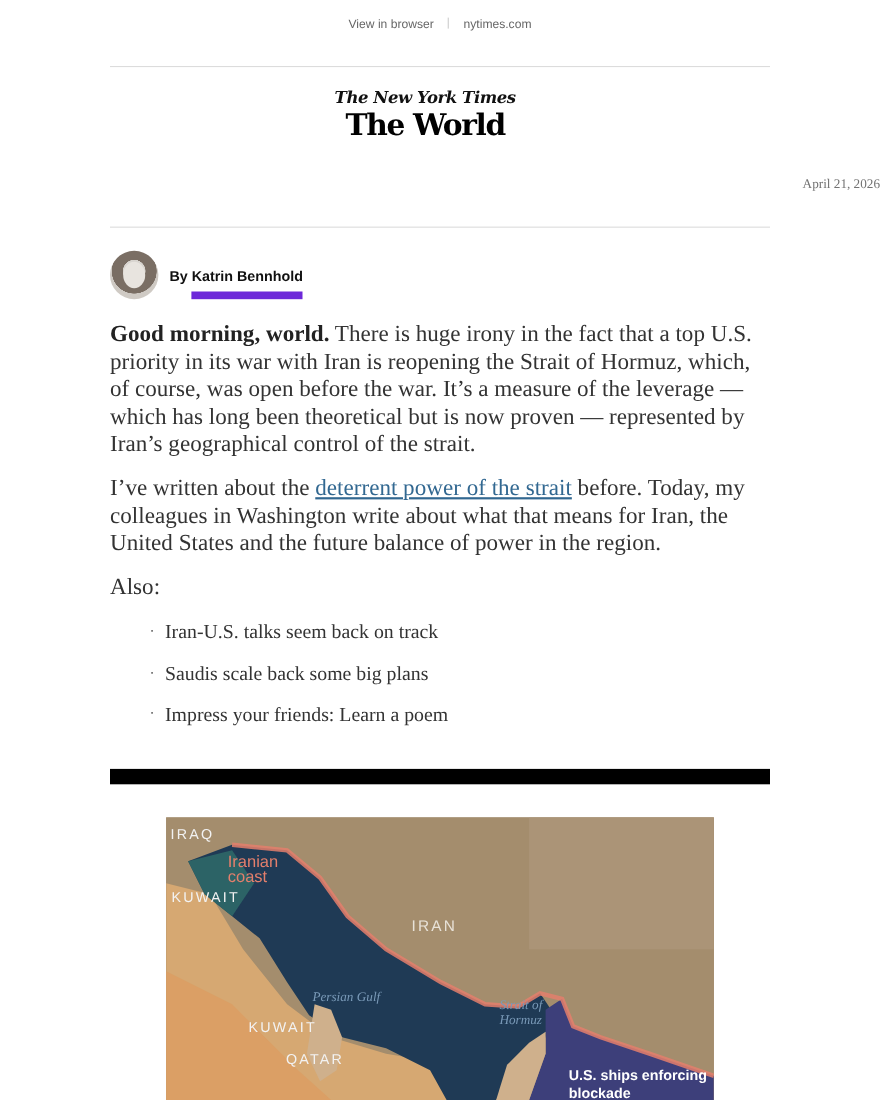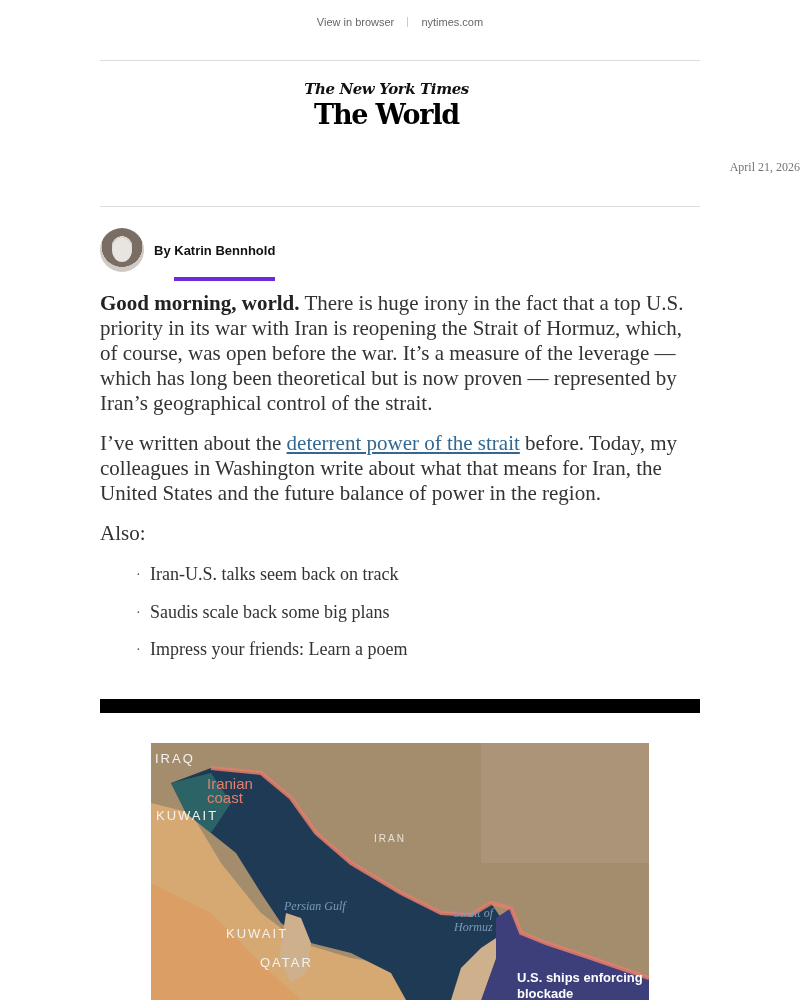--- a/index.html
+++ b/index.html
@@ -39,21 +39,21 @@
       position: relative; overflow: hidden;
     }
     .avatar::after {
       content: ""; position: absolute; left: 12px; top: 10px; width: 20px; height: 24px;
       border-radius: 50%; background: #e8e4df;
     }
     .byline-text {
       margin-left: 10px; font-family: "Liberation Sans", sans-serif; font-size: 13px;
       font-weight: bold; color: #111;
     }
-    .byline-text .author { border-bottom: 4px solid #6d28d9; padding-bottom: 19px; }
+    .byline-text .author { border-bottom: 7px solid #6d28d9; padding-bottom: 7px; }
 
     .body-text {
       position: absolute; left: 100px; width: 602px;
       font-family: "Liberation Serif", serif; font-size: 21px; line-height: 25px; color: #333333;
     }
     .p1 { top: 291px; }
     .p1 b { color: #222; }
     .p2 { top: 431px; }
     .p2 a { color: #326891; text-decoration: underline; }
     .p3 { top: 521px; }
@@ -65,21 +65,21 @@
 
     .black-bar { position: absolute; top: 699px; left: 100px; width: 600px; height: 14px; background: #000; }
 
     .map {
       position: absolute; top: 743px; left: 151px; width: 498px; height: 257px; overflow: hidden;
       background: linear-gradient(160deg, #a08a6a 0%, #9d8566 40%, #a58c6c 100%);
     }
     .map svg { position: absolute; left: 0; top: 0; }
     .map-label { position: absolute; font-family: "Liberation Sans", sans-serif; letter-spacing: 2px; }
     .lbl-country { color: #f2f2f2; font-size: 13px; }
-    .lbl-iran { color: #e8e2d8; font-size: 10px; letter-spacing: 2px; text-align: right; }
+    .lbl-iran { color: #e8e2d8; font-size: 14px; letter-spacing: 2px; text-align: right; }
     .lbl-coast { color: #e47f6c; font-size: 15px; letter-spacing: 0; line-height: 14px; }
     .lbl-water { color: #7a9ab8; font-family: "Liberation Serif", serif; font-style: italic; font-size: 12px; letter-spacing: 0; }
     .lbl-ships { color: #ffffff; font-weight: bold; font-size: 13px; letter-spacing: 0; line-height: 16px; }
   </style>
 </head>
 <body>
 
 <div class="topbar">
   <a href="#">View in browser</a>
   <span class="sep"></span>

